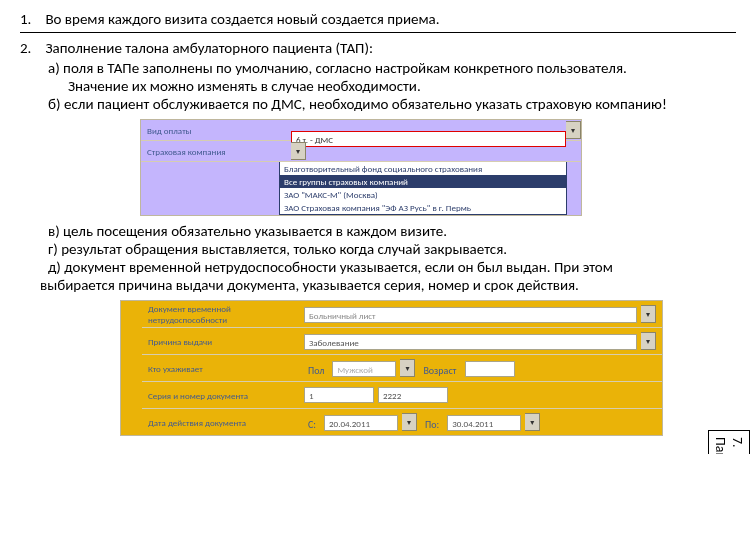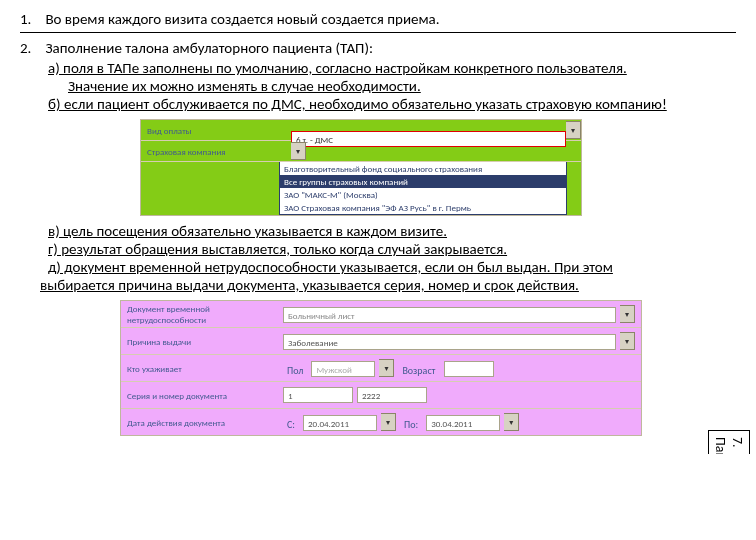--- a/index.html
+++ b/index.html
@@ -19,27 +19,26 @@
   }
   .item {
     margin: 2px 0;
   }
   .num {
     display: inline-block;
     width: 22px;
   }
   .sub {
     margin-left: 28px;
-    text-decoration: underline;
   }
   .form-wrap {
     margin: 6px 60px 6px 120px;
   }
   .form-ss {
-    background: #84cc16;
+    background: #c4b5fd;
     border: 1px solid #bfb79d;
     font-size: 10px;
     color: #3a4a6a;
     width: 440px;
   }
   .form-row {
     display: flex;
     align-items: center;
     height: 20px;
     border-bottom: 1px solid #d6cdb0;
@@ -98,25 +97,26 @@
     padding: 1px 4px;
     white-space: nowrap;
     overflow: hidden;
   }
   .dd-opt.sel {
     background: #2c3d6b;
     color: #fff;
   }
   .form2 {
     margin: 6px 40px 10px 100px;
-    background: #f0abfc;
+    background: #eab308;
     border: 1px solid #bfb79d;
     font-size: 10px;
     color: #3a4a6a;
     width: 520px;
+    padding-left: 21px;
   }
   .f2-row {
     display: flex;
     align-items: center;
     min-height: 22px;
     padding: 2px 0;
     border-bottom: 1px solid #d6cdb0;
   }
   .f2-row:last-child { border-bottom: 0; }
   .f2-label {

